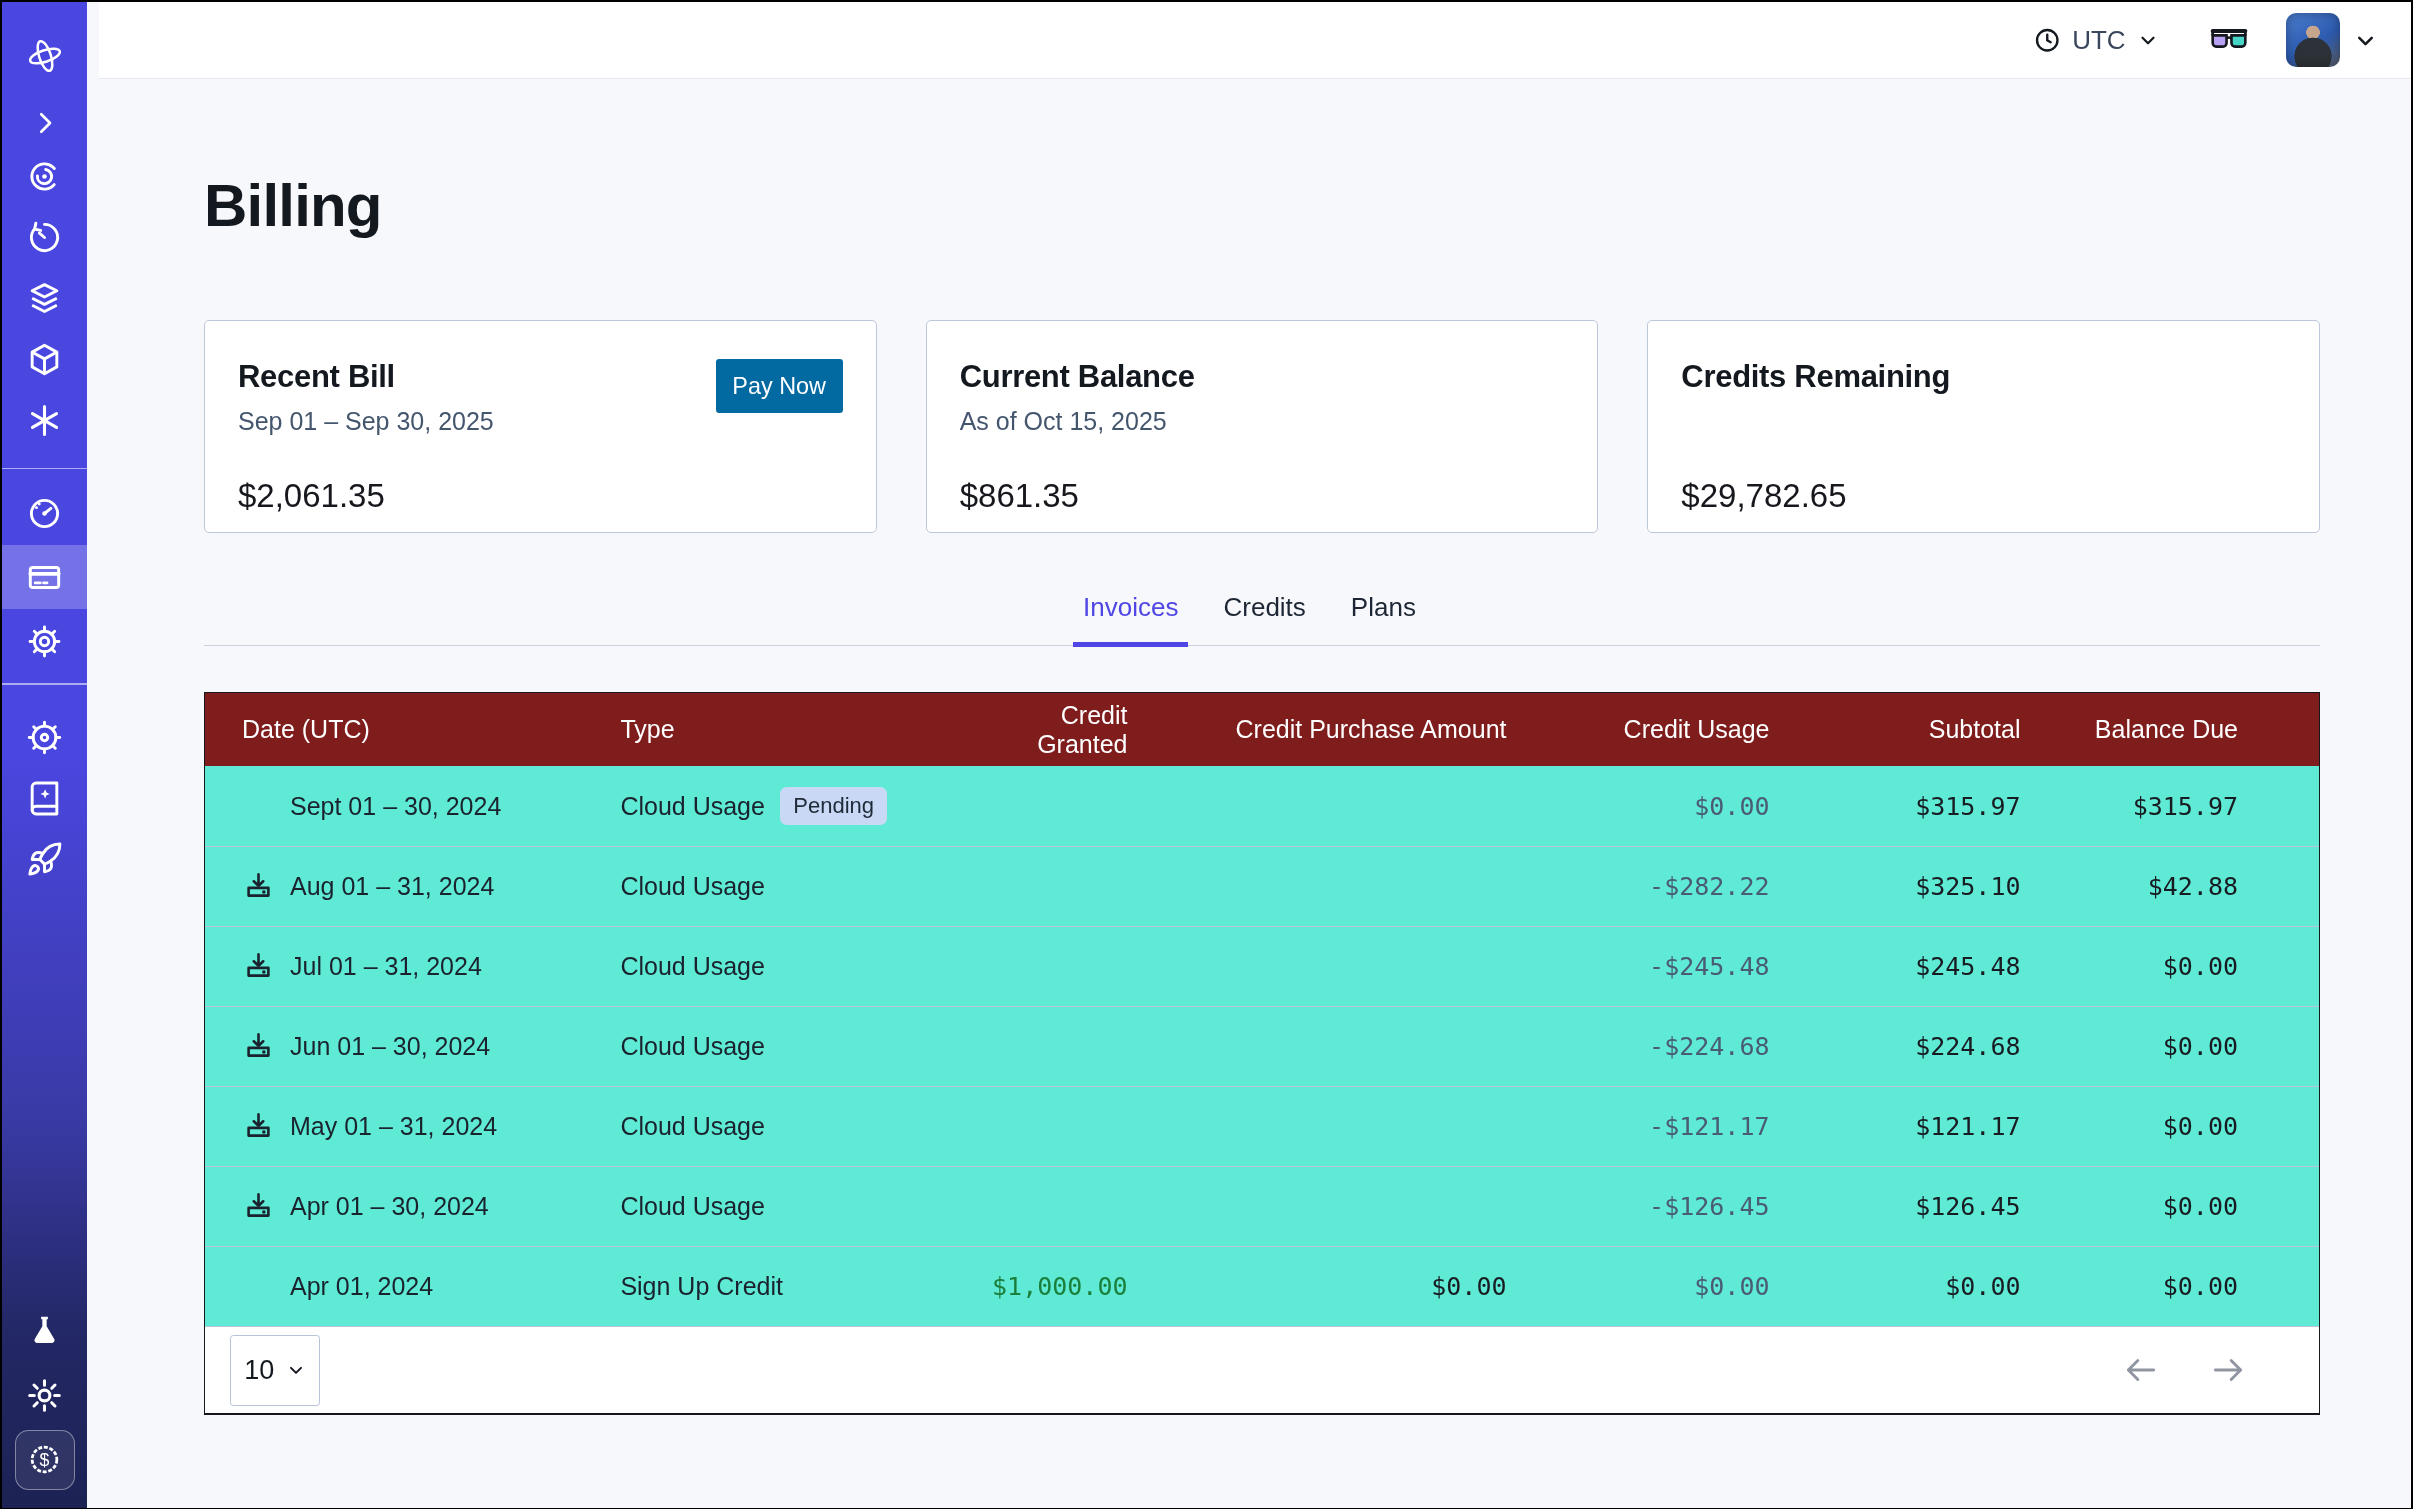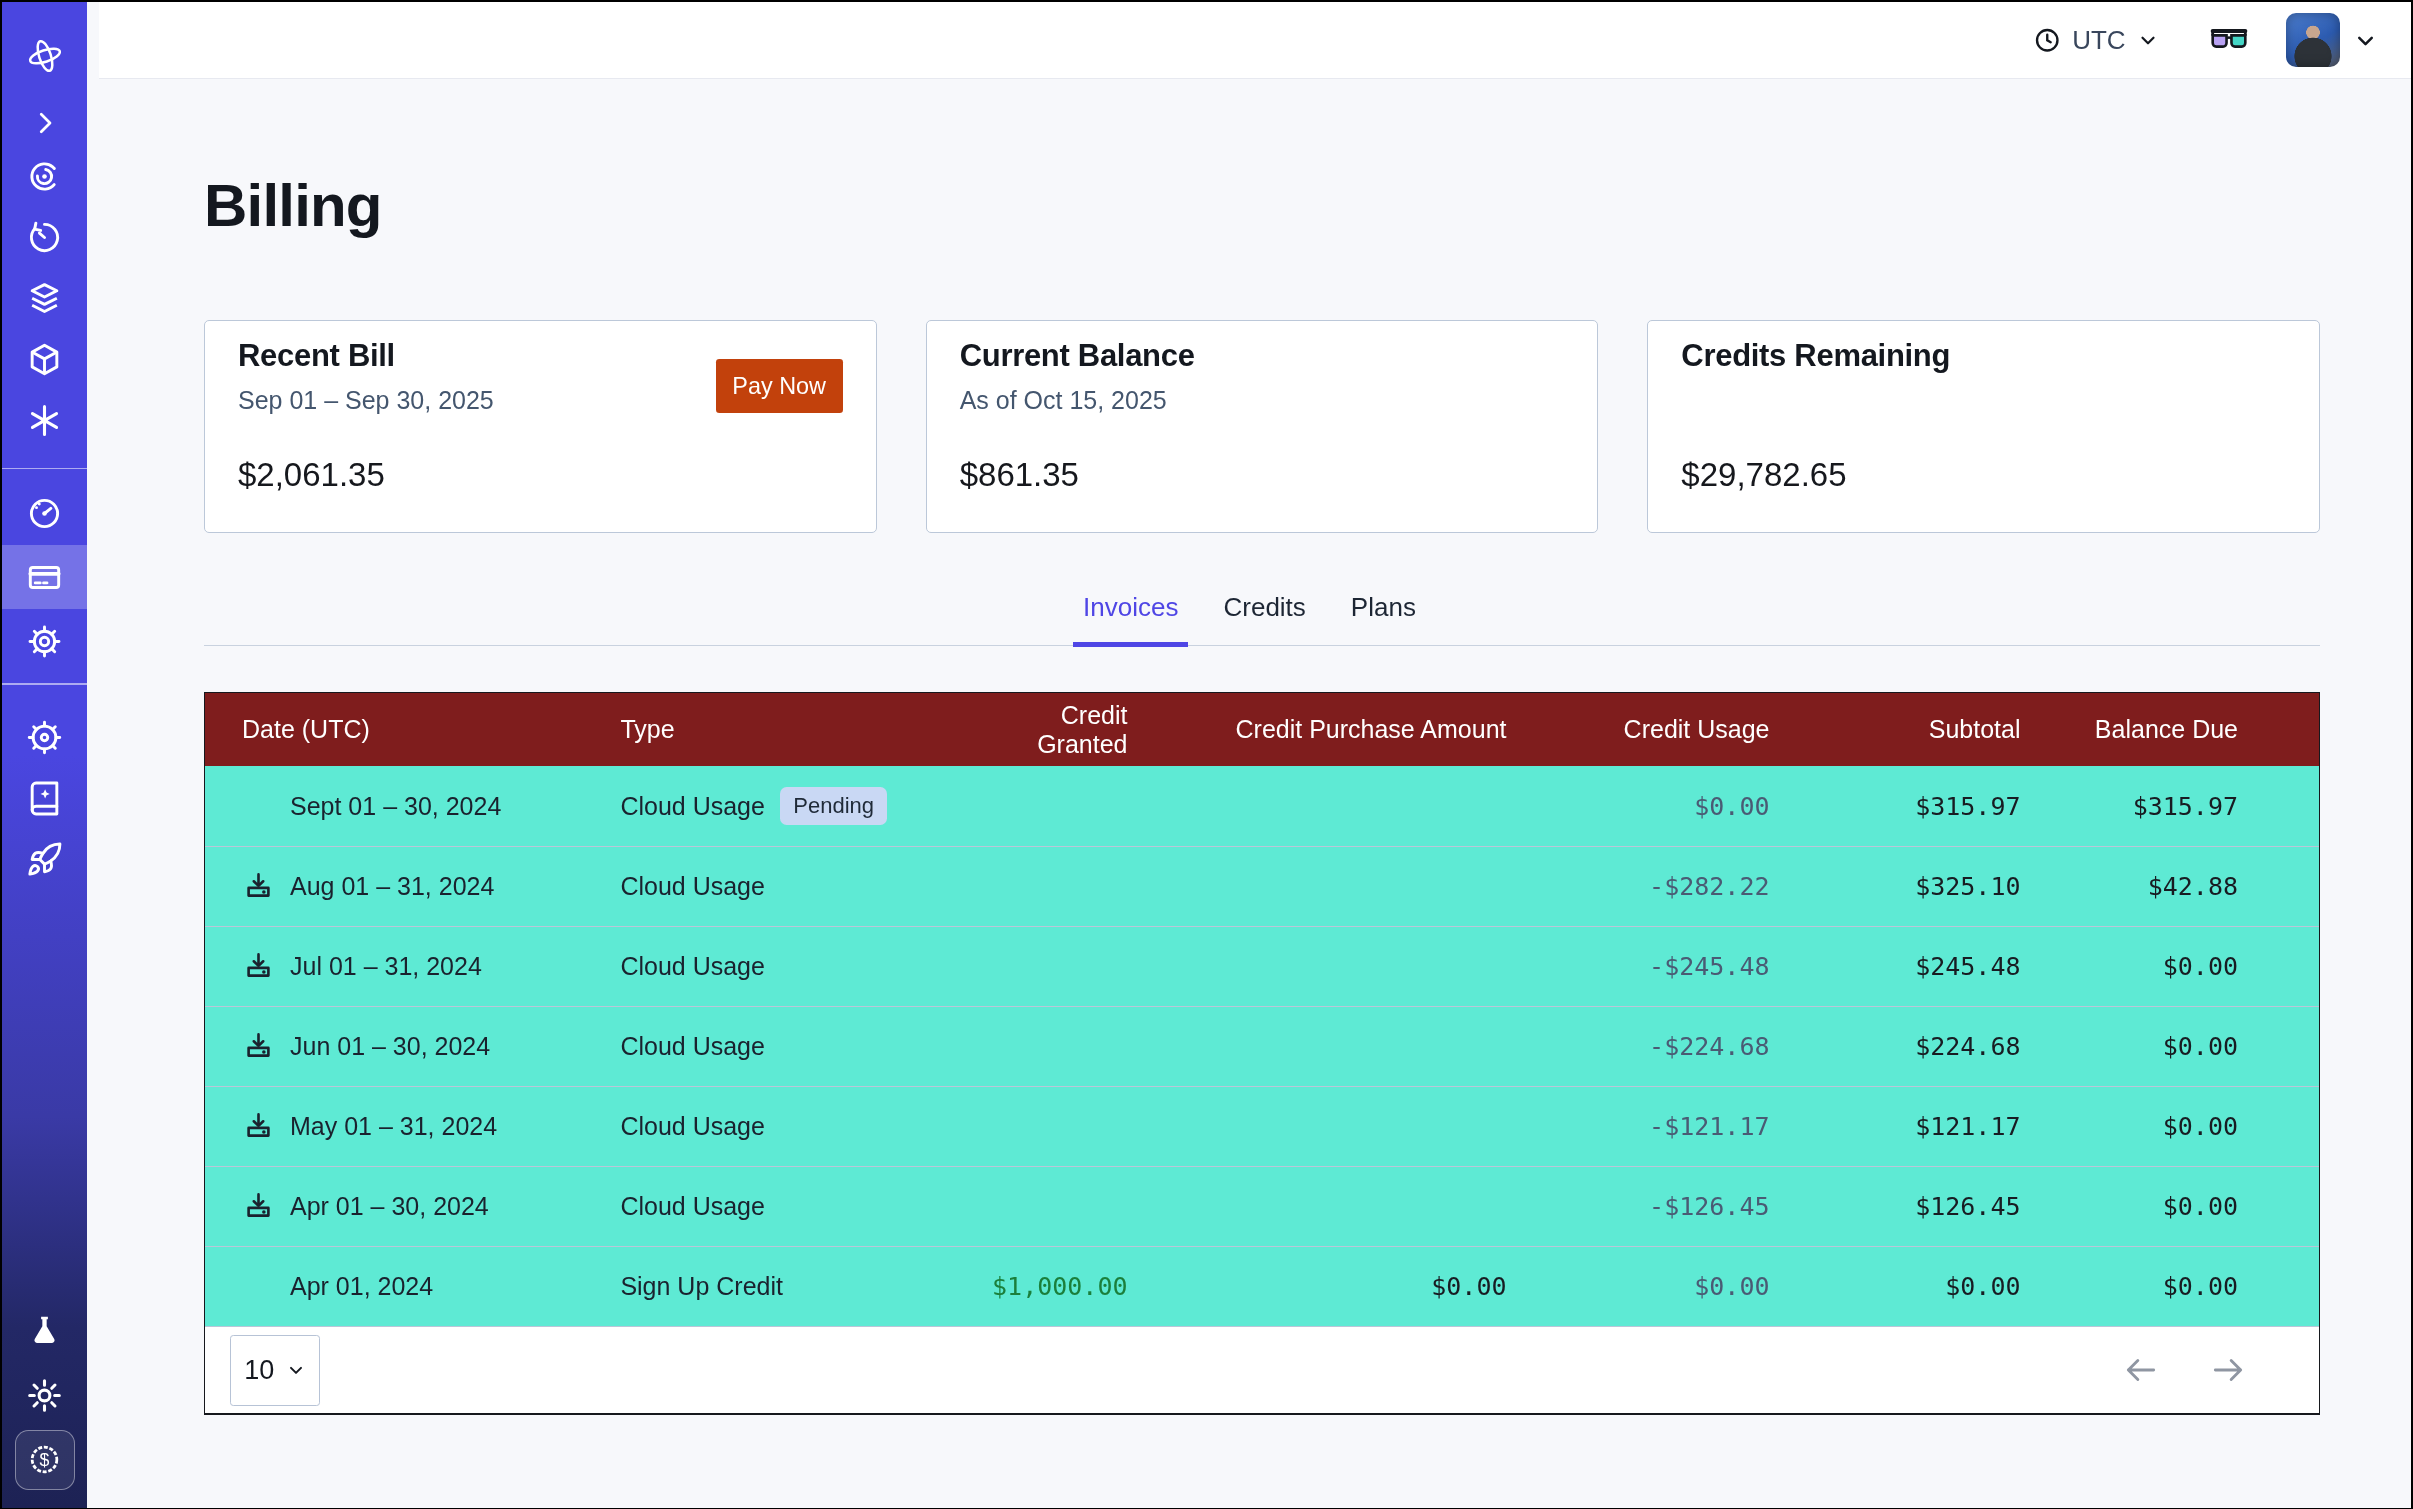--- a/index.html
+++ b/index.html
@@ -65,28 +65,28 @@
 
   
   .main { position:absolute; left:85px; top:77px; right:0; bottom:0; }
   .content { margin:0 95px 0 117px; width:2116px; }
   .page-title { margin-top:92px; font-size:60px; font-weight:700; color:#14181f; letter-spacing:-0.8px; }
 
   
   .cards { display:flex; gap:49px; margin-top:80px; }
   .card {
     flex:1; height:213px; background:#fff; border:1.7px solid #bcc8d9; border-radius:5px;
-    padding:17px 33px; position:relative;
+    padding:38px 33px; position:relative;
   }
   .card-title { font-size:31px; font-weight:700; color:#14181f; letter-spacing:-0.3px; }
   .card-sub { margin-top:11.7px; font-size:25px; color:#44566e; min-height:30px; }
   .card-amount { margin-top:40px; font-family:Liberation Sans, sans-serif; font-size:33px; color:#16181d; }
   .paynow {
     position:absolute; top:38px; right:33px; width:127px; height:54px;
-    background:#c2410c; color:#fff; font-size:23.4px; font-family:"Liberation Sans",sans-serif;
+    background:#0369a1; color:#fff; font-size:23.4px; font-family:"Liberation Sans",sans-serif;
     border:none; border-radius:3.3px; cursor:pointer;
   }
 
   
   .tabs { display:flex; margin-top:59px; border-bottom:1.7px solid #c9d2df;justify-content:center; }
   .tab {
     position:relative; font-size:26px; color:#1d2634; padding:0 10px 22px;
     margin-right:25px; cursor:pointer;
   }
   .tab.active { color:#4f46e5; }

